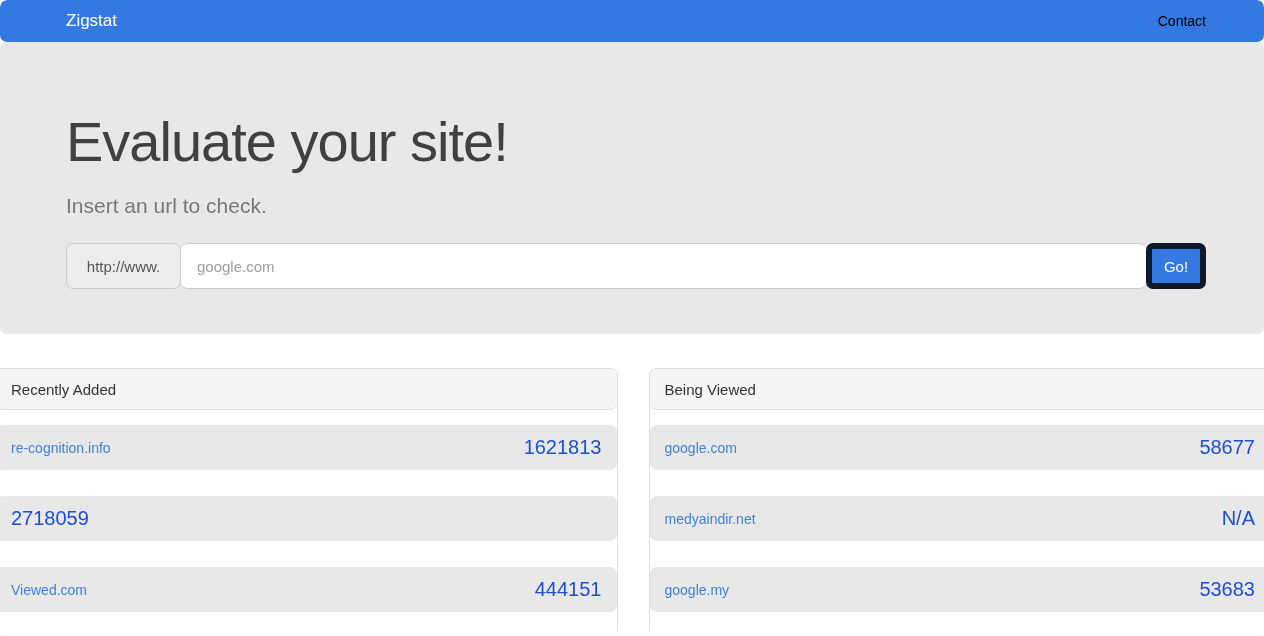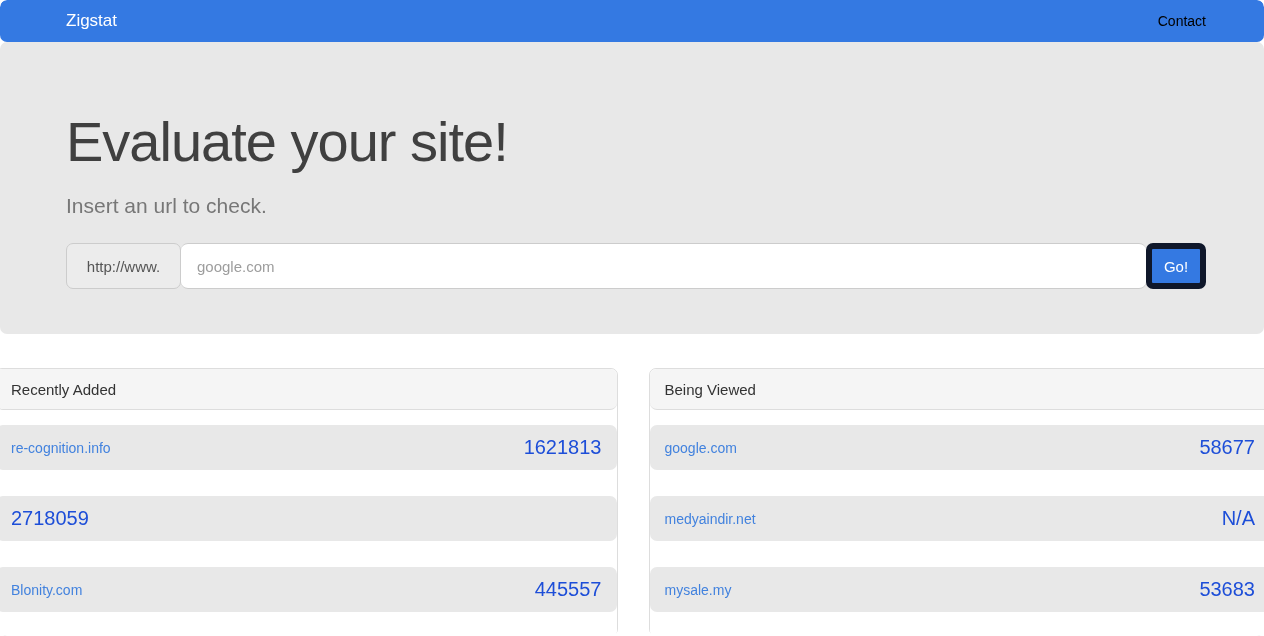--- a/index.html
+++ b/index.html
@@ -69,42 +69,42 @@
       <div class="site-row">
         <a class="site-link">re-cognition.info</a>
         <span class="site-value">1621813</span>
       </div>
       <div class="spacer"></div>
       <div class="site-row">
         <span class="site-value">2718059</span>
       </div>
       <div class="spacer"></div>
       <div class="site-row">
-        <a class="site-link">Blonity.com</a>
-        <span class="site-value">445557</span>
+        <a class="site-link">Viewed.com</a>
+        <span class="site-value">444151</span>
       </div>
       <div class="spacer"></div>
     </div>
   </div>
 
   <div class="panel">
     <div class="panel-heading">Being Viewed</div>
     <div class="panel-body">
       <div class="spacer-first"></div>
       <div class="site-row">
         <a class="site-link">google.com</a>
         <span class="site-value">58677</span>
       </div>
       <div class="spacer"></div>
       <div class="site-row">
         <a class="site-link">medyaindir.net</a>
         <span class="site-value">N/A</span>
       </div>
       <div class="spacer"></div>
       <div class="site-row">
-        <a class="site-link">mysale.my</a>
+        <a class="site-link">google.my</a>
         <span class="site-value">53683</span>
       </div>
       <div class="spacer"></div>
     </div>
   </div>
 
 </div>
 
 </body></html>

